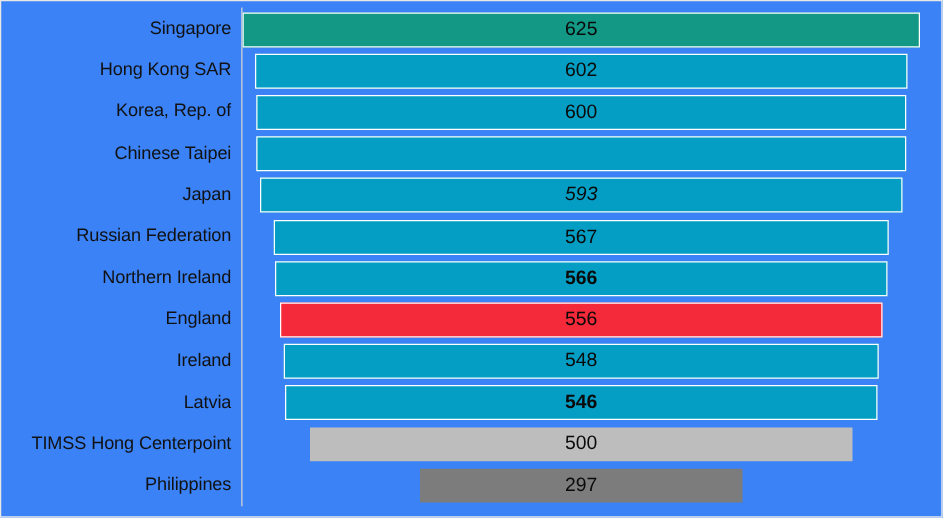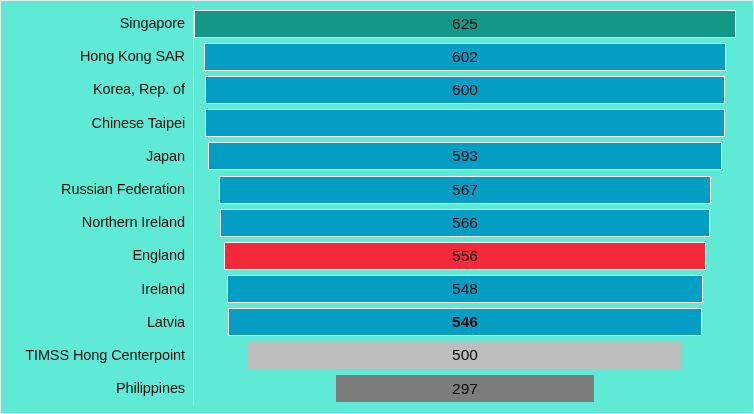--- a/index.html
+++ b/index.html
@@ -10,21 +10,21 @@
   body {
     width: 754px;
     height: 414px;
     font-family: "Liberation Sans", sans-serif;
     overflow: hidden;
   }
   #chart-root {
     position: relative;
     width: 754px;
     height: 414px;
-    background: #5eead4;
+    background: #3b82f6;
     box-sizing: border-box;
   }
   #plot-frame {
     position: absolute;
     left: 0;
     top: 0;
     width: 754px;
     height: 414px;
     border: 1px solid #e8e8e8;
     box-sizing: border-box;
@@ -128,37 +128,37 @@
       <div class="cat-label">Chinese Taipei</div>
       <div class="bar-wrap">
         <div class="bar" style="left: 12.2736px; width: 519.453px; background: rgb(4, 158, 196);"></div>
       </div>
     </div>
 
     <div class="row">
       <div class="cat-label">Japan</div>
       <div class="bar-wrap">
         <div class="bar" style="left: 14.8752px; width: 514.25px; background: rgb(4, 158, 196);"></div>
-        <div class="bar-value" style="left: 14.8752px; width: 514.25px;">593</div>
+        <div class="bar-value" style="left: 14.8752px; width: 514.25px; font-style: italic;">593</div>
       </div>
     </div>
 
     <div class="row">
       <div class="cat-label">Russian Federation</div>
       <div class="bar-wrap">
         <div class="bar" style="left: 26.1488px; width: 491.702px; background: rgb(4, 158, 196);"></div>
         <div class="bar-value" style="left: 26.1488px; width: 491.702px;">567</div>
       </div>
     </div>
 
     <div class="row">
       <div class="cat-label">Northern Ireland</div>
       <div class="bar-wrap">
         <div class="bar" style="left: 26.5824px; width: 490.835px; background: rgb(4, 158, 196);"></div>
-        <div class="bar-value" style="left: 26.5824px; width: 490.835px;">566</div>
+        <div class="bar-value" style="left: 26.5824px; width: 490.835px; font-weight: bold;">566</div>
       </div>
     </div>
 
     <div class="row">
       <div class="cat-label">England</div>
       <div class="bar-wrap">
         <div class="bar" style="left: 30.9184px; width: 482.163px; background: rgb(244, 41, 58);"></div>
         <div class="bar-value" style="left: 30.9184px; width: 482.163px;">556</div>
       </div>
     </div>

